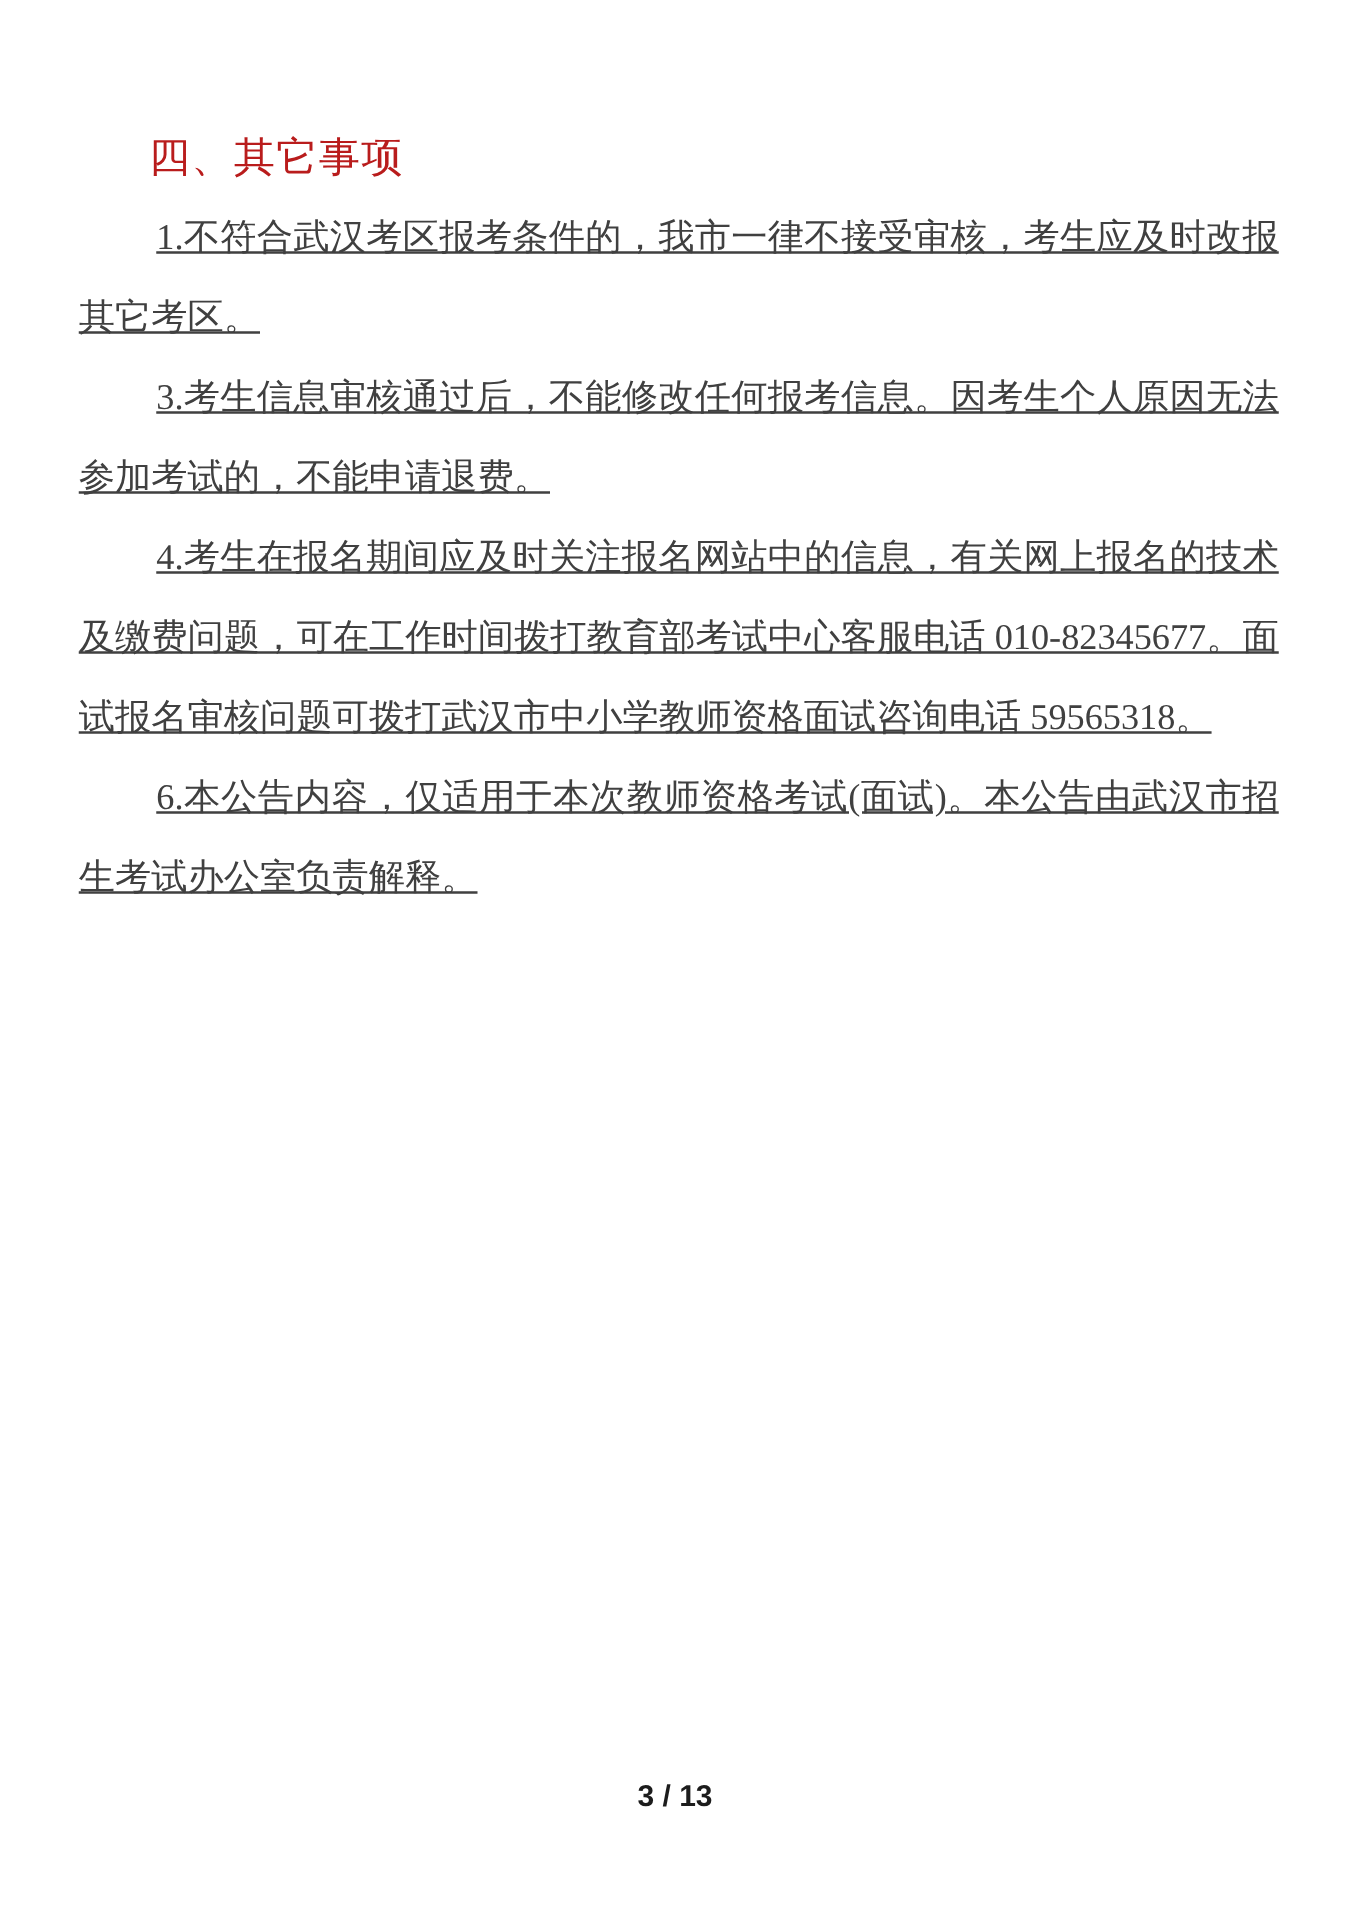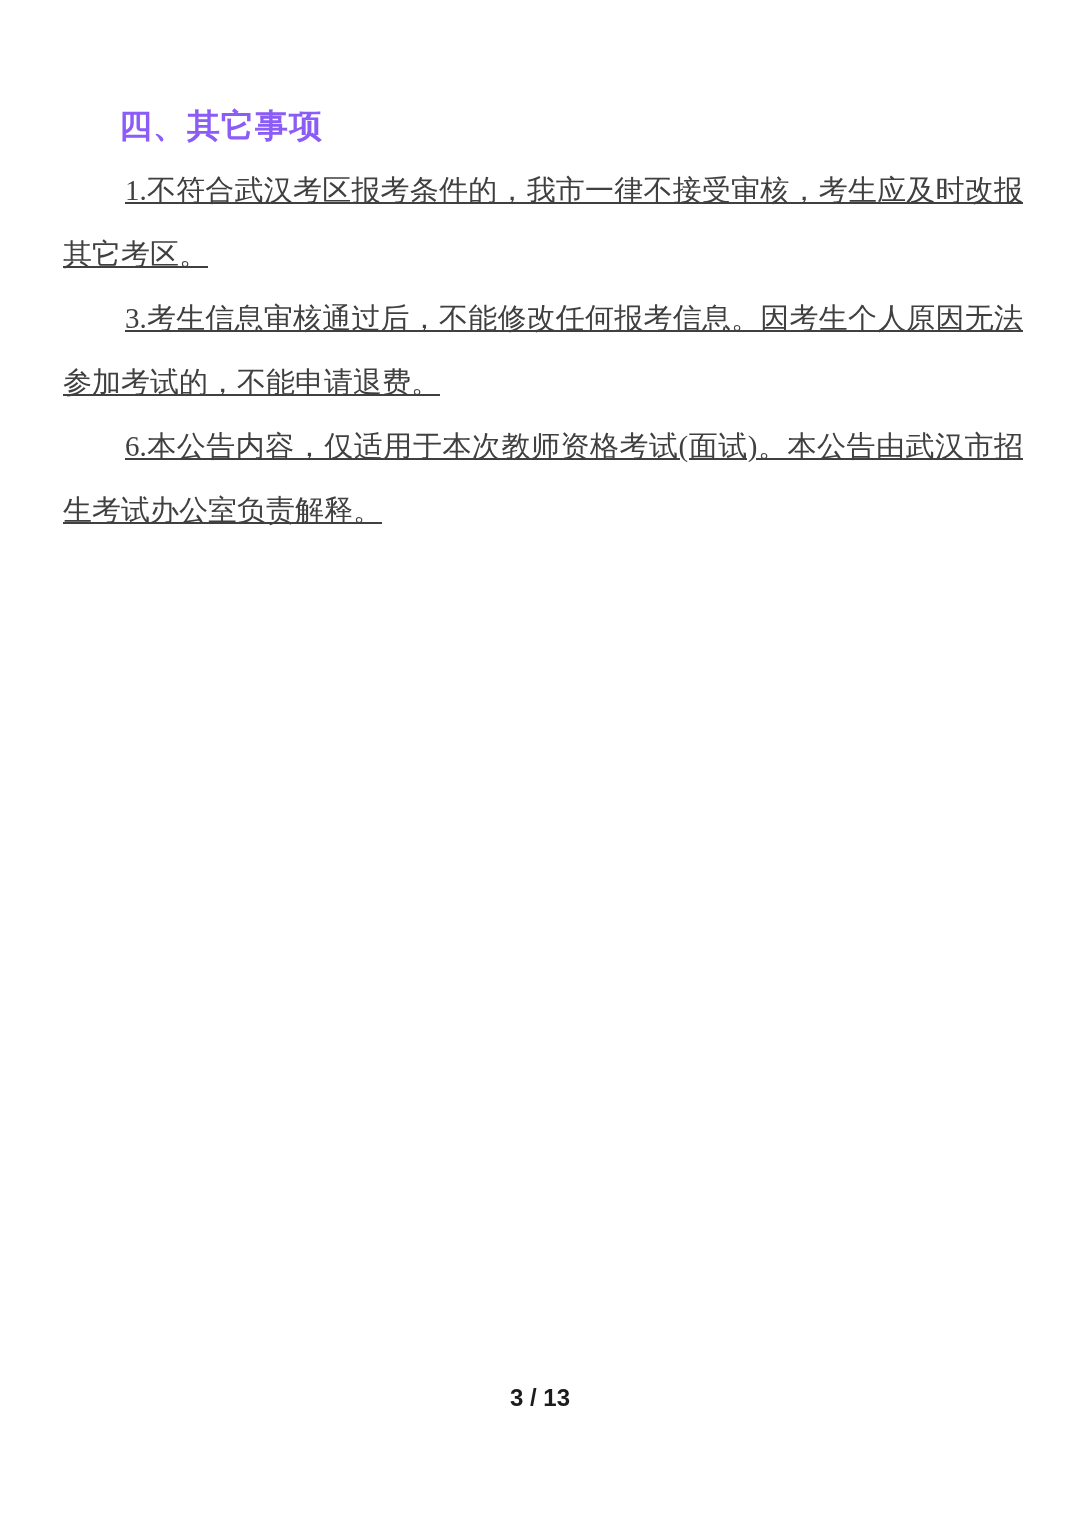--- a/index.html
+++ b/index.html
@@ -15,41 +15,41 @@
     background: #ffffff;
     box-sizing: border-box;
     padding: 94px 57px 0 63px;
     overflow: hidden;
     color: #1c1c1c;
     font-family: "Liberation Serif", "DejaVu Serif", serif;
   }
   .section-heading {
     margin: 0;
     font-family: "Liberation Sans", "DejaVu Sans", sans-serif;
-    font-weight: bold;
+    font-weight: normal;
     font-size: 33px;
     line-height: 64px;
     text-indent: 56px;
-    color: #8b5cf6;
+    color: #b91c1c;
     letter-spacing: 1px;
   }
   .para {
     margin: 0;
     font-size: 29px;
     line-height: 64px;
     text-indent: 62px;
     text-align: justify;
     text-justify: inter-character;
     word-break: break-all;
     color: #404040;
     text-decoration: underline;
   }
   .page-footer {
     position: absolute;
-    top: 1384px;
+    top: 1424px;
     left: 0;
     width: 100%;
     text-align: center;
     font-family: "Liberation Sans", "DejaVu Sans", sans-serif;
     font-weight: bold;
     font-size: 24px;
     color: #1c1c1c;
   }
 </style>
 </head>
@@ -57,19 +57,20 @@
 
 <div class="page">
 
   <h2 class="section-heading">四、其它事项</h2>
 
   <p class="para">1.不符合武汉考区报考条件的，我市一律不接受审核，考生应及时改报其它考区。</p>
 
 
   <p class="para">3.考生信息审核通过后，不能修改任何报考信息。因考生个人原因无法参加考试的，不能申请退费。</p>
 
+  <p class="para">4.考生在报名期间应及时关注报名网站中的信息，有关网上报名的技术及缴费问题，可在工作时间拨打教育部考试中心客服电话 010-82345677。面试报名审核问题可拨打武汉市中小学教师资格面试咨询电话 59565318。</p>
 
 
   <p class="para">6.本公告内容，仅适用于本次教师资格考试(面试)。本公告由武汉市招生考试办公室负责解释。</p>
 
   <div class="page-footer">3 / 13</div>
 
 </div>
 
 </body></html>

